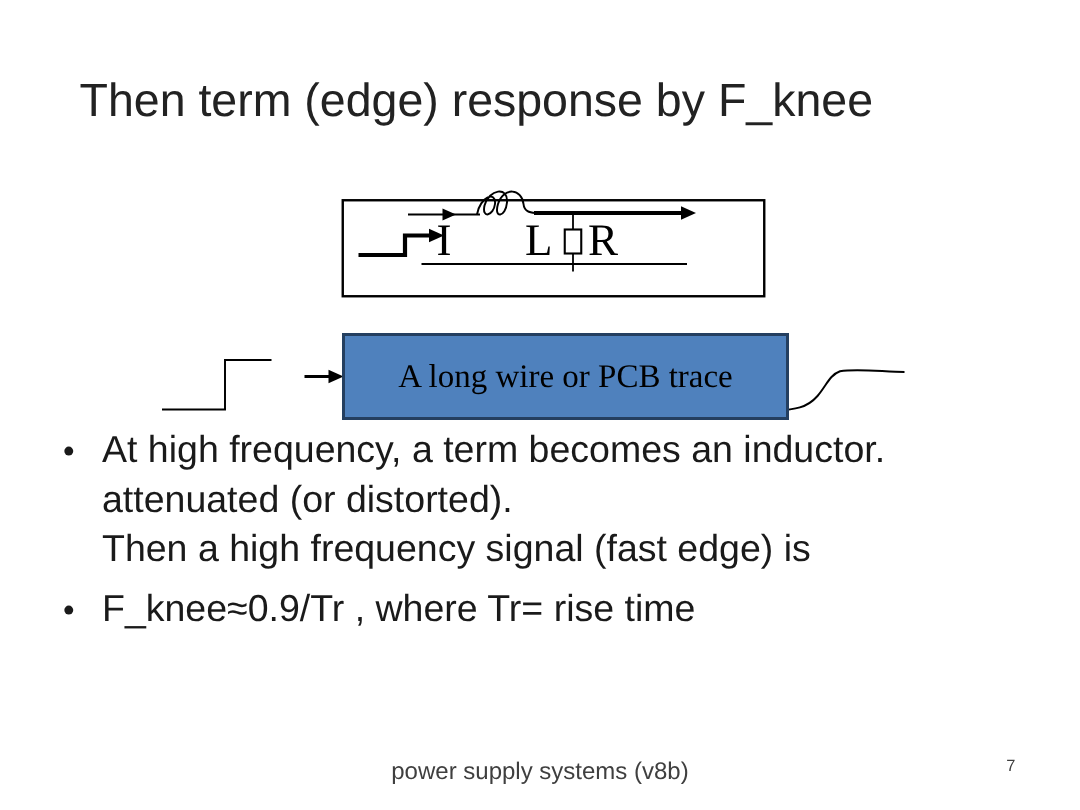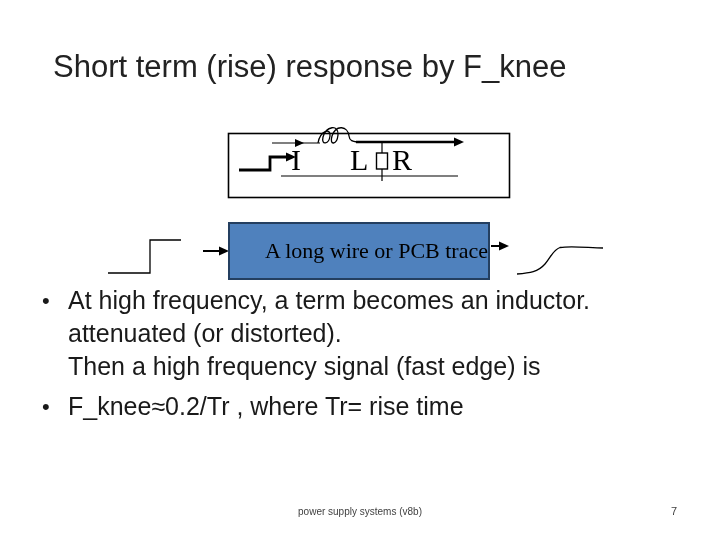--- a/index.html
+++ b/index.html
@@ -23,28 +23,28 @@
   }
   .diagram-svg {
     position: absolute;
     left: 0; top: 0;
     width: 720px; height: 540px;
   }
   .trace-box {
     position: absolute;
     left: 228px;
     top: 222px;
-    width: 262px;
+    width: 298px;
     height: 58px;
     background: #4f81bd;
     border: 2px solid #243f60;
     box-sizing: border-box;
     display: flex;
     align-items: center;
-    justify-content: flex-end;
+    justify-content: center;
     font-family: "Liberation Serif", serif;
     font-size: 22px;
     color: #000000;
     white-space: nowrap;
   }
   .bullets {
     position: absolute;
     left: 42px;
     top: 284px;
     width: 660px;
@@ -59,42 +59,42 @@
     flex: 0 0 26px;
     font-size: 22px;
   }
   .bullet-text { flex: 1; }
   .footer {
     position: absolute;
     left: 0;
     top: 506px;
     width: 100%;
     text-align: center;
-    font-size: 10px;
+    font-size: 16px;
     color: #3f3f3f;
   }
   .page-number {
     position: absolute;
     right: 43px;
     top: 505px;
     font-size: 11px;
     color: #3f3f3f;
   }
   svg text.circuit-label {
     font-family: "Liberation Serif", serif;
     font-size: 30px;
     fill: #000000;
   }
 </style>
 </head>
 <body>
 
 <div class="slide">
 
-  <div class="title">Short term (rise) response by F_knee</div>
+  <div class="title">Then term (edge) response by F_knee</div>
 
   <svg class="diagram-svg" viewBox="0 0 720 540" xmlns="http://www.w3.org/2000/svg">
 
     <rect x="228.5" y="133.5" width="281" height="64" fill="none" stroke="#000" stroke-width="1.6"></rect>
 
     <polyline points="239,170 270,170 270,157 287,157" fill="none" stroke="#000" stroke-width="2.8"></polyline>
     <polygon points="286,152.5 296,157 286,161.5" fill="#000"></polygon>
 
     <line x1="272" y1="143" x2="320" y2="143" stroke="#000" stroke-width="1.2"></line>
     <polygon points="295,139 304,143 295,147" fill="#000"></polygon>
@@ -133,21 +133,21 @@
       <span class="bullet-dot">•</span>
       <span class="bullet-text">
         <div>At high frequency, a term becomes an inductor.</div>
         <div>attenuated (or distorted).</div>
         <div>Then a high frequency signal (fast edge) is</div>
       </span>
     </div>
     <div class="bullet-item">
       <span class="bullet-dot">•</span>
       <span class="bullet-text">
-        <div>F_knee≈0.2/Tr , where Tr= rise time</div>
+        <div>F_knee≈0.9/Tr , where Tr= rise time</div>
       </span>
     </div>
   </div>
 
   <div class="footer">power supply systems (v8b)</div>
   <div class="page-number">7</div>
 
 </div>
 
 </body></html>

